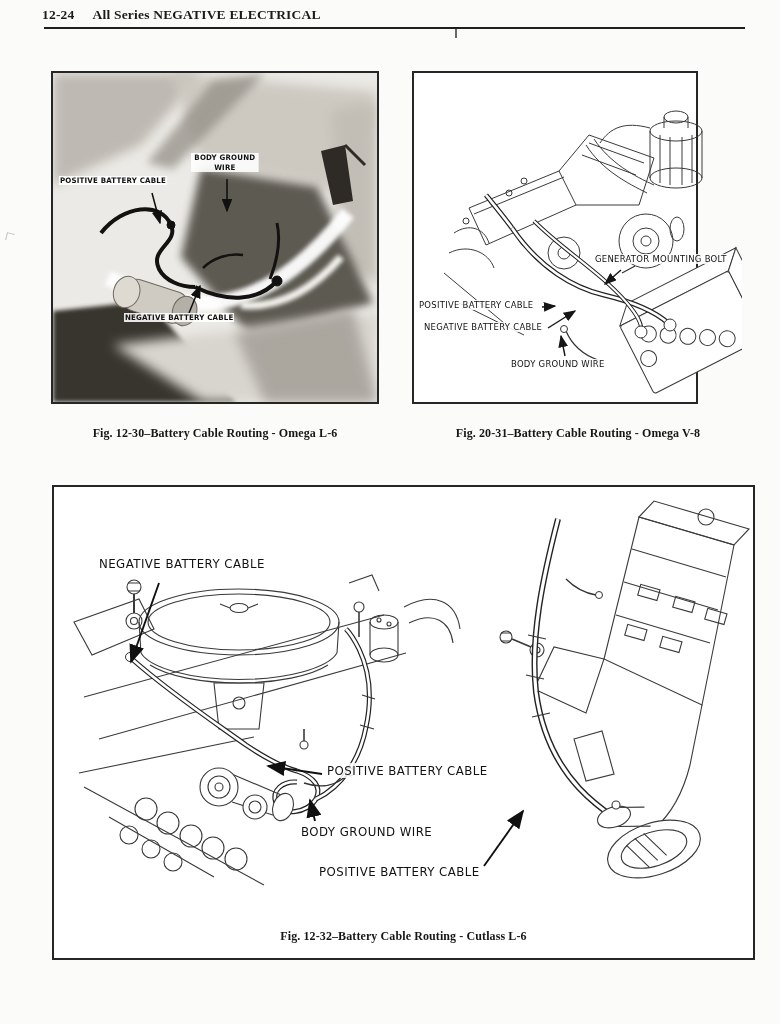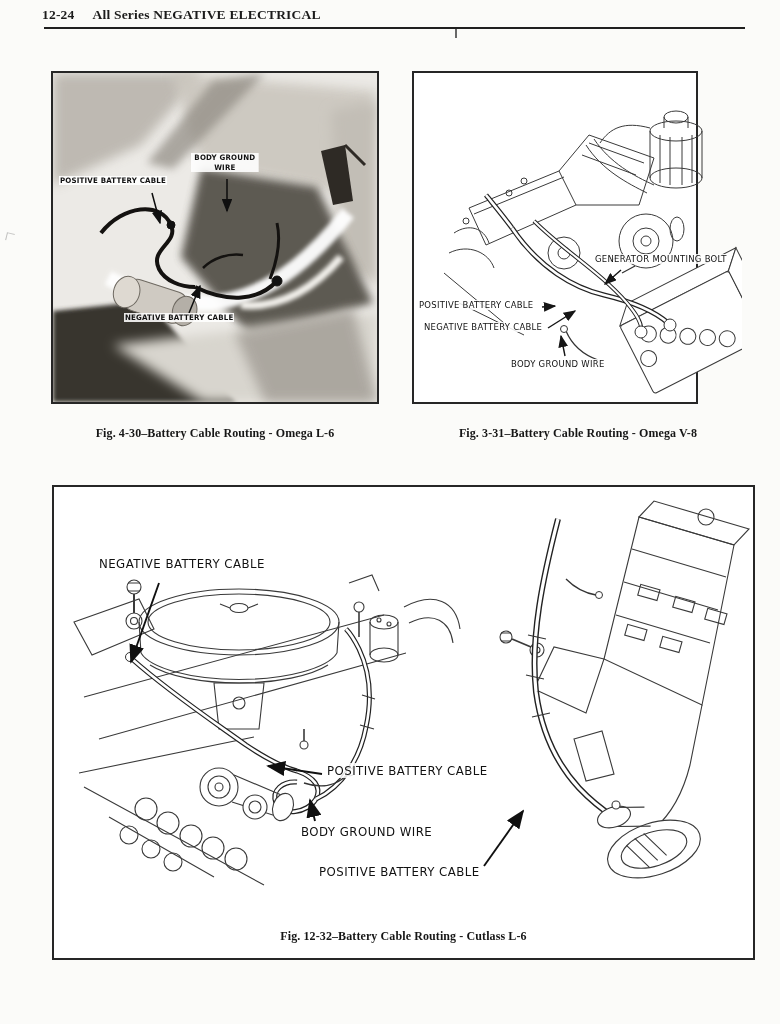--- a/index.html
+++ b/index.html
@@ -109,21 +109,21 @@
         <line x1="136" y1="240" x2="147" y2="213" marker-end="url(#m30)"></line>
       </g>
     </svg>
     <div class="lbl lbl30" style="left:6px;top:103px;">POSITIVE BATTERY CABLE</div>
     <div class="lbl lbl30 lbl30c" style="left:138px;top:80px;width:70px;">
       <div>BODY GROUND</div>
       <div>WIRE</div>
     </div>
     <div class="lbl lbl30" style="left:71px;top:240px;">NEGATIVE BATTERY CABLE</div>
   </section>
-  <div class="caption cap30">Fig. 4-30–Battery Cable Routing - Omega L-6</div>
+  <div class="caption cap30">Fig. 12-30–Battery Cable Routing - Omega L-6</div>
 
   <section class="figbox fig31">
     <svg width="328" height="329" viewBox="0 0 328 329">
       <defs>
         <marker id="m31" markerWidth="9" markerHeight="7" refX="8" refY="3.5" orient="auto">
           <path d="M0,0 L9,3.5 L0,7 Z" fill="#161616"></path>
         </marker>
       </defs>
       <g stroke="#3a3a3a" stroke-width="1" fill="none">
         <path d="M55,135 L145,98 L162,132 L72,172 Z"></path>
@@ -180,21 +180,21 @@
         <line x1="128" y1="234" x2="141" y2="233" marker-end="url(#m31)"></line>
         <line x1="134" y1="255" x2="161" y2="238" marker-end="url(#m31)"></line>
         <line x1="151" y1="283" x2="147" y2="263" marker-end="url(#m31)"></line>
       </g>
     </svg>
     <div class="lbl lbl31" style="left:180px;top:181px;">GENERATOR MOUNTING BOLT</div>
     <div class="lbl lbl31" style="left:4px;top:227px;">POSITIVE BATTERY CABLE</div>
     <div class="lbl lbl31" style="left:9px;top:249px;">NEGATIVE BATTERY CABLE</div>
     <div class="lbl lbl31" style="left:96px;top:286px;">BODY GROUND WIRE</div>
   </section>
-  <div class="caption cap31">Fig. 3-31–Battery Cable Routing - Omega V-8</div>
+  <div class="caption cap31">Fig. 20-31–Battery Cable Routing - Omega V-8</div>
 
   <section class="figbox fig32">
     <svg width="699" height="471" viewBox="0 0 699 471">
       <defs>
         <marker id="m32" markerWidth="10" markerHeight="8" refX="9" refY="4" orient="auto">
           <path d="M0,0 L10,4 L0,8 Z" fill="#101010"></path>
         </marker>
       </defs>
 
       <g stroke="#3a3a3a" stroke-width="1.1" fill="none">

